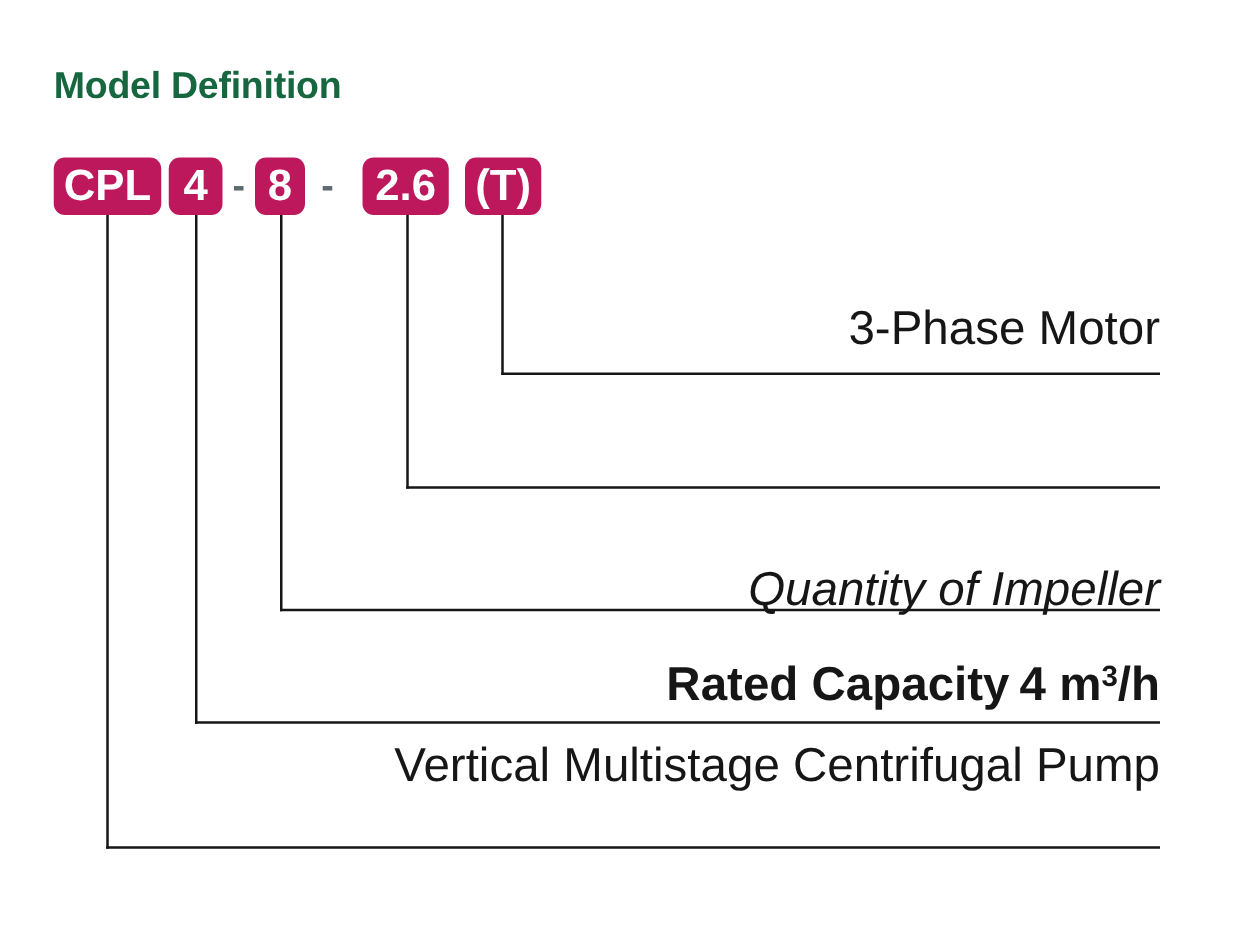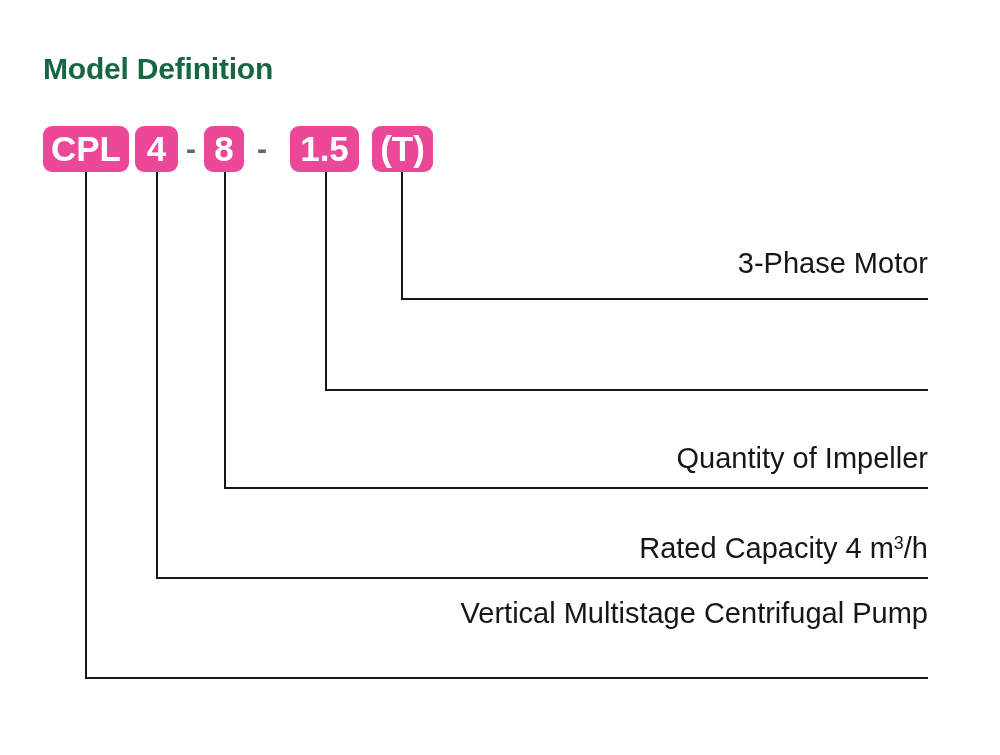--- a/index.html
+++ b/index.html
@@ -35,21 +35,21 @@
   #code-row {
     position: absolute;
     left: 0;
     top: 126px;
     height: 48px;
   }
   .badge {
     position: absolute;
     top: 0;
     height: 46px;
-    background: #ec4899;
+    background: #be185d;
     border-radius: 9px;
     color: #ffffff;
     font-size: 35px;
     font-weight: bold;
     line-height: 46px;
     text-align: center;
     white-space: nowrap;
     letter-spacing: 0px;
   }
   .dash {
@@ -82,21 +82,21 @@
     height: 2px;
     background: #161616;
   }
 
   
   .label {
     position: absolute;
     right: 72px;              
     text-align: center;
     color: #161616;
-    font-size: 29px;
+    font-size: 38px;
     line-height: 36px;
     white-space: nowrap;
   }
   .label sup {
     font-size: 0.62em;
     vertical-align: baseline;
     position: relative;
     top: -0.48em;
   }
   .label .gap { display: inline-block; width: 8px; }
@@ -109,21 +109,21 @@
 <div id="page">
 
   <div id="title">Model Definition</div>
 
   <div id="code-row">
     <div class="badge" id="badge-cpl">CPL</div>
     <div class="badge" id="badge-4">4</div>
     <div class="dash" id="dash-1">-</div>
     <div class="badge" id="badge-8">8</div>
     <div class="dash" id="dash-2">-</div>
-    <div class="badge" id="badge-15">1.5</div>
+    <div class="badge" id="badge-15">2.6</div>
     <div class="badge" id="badge-t">(T)</div>
   </div>
 
   <div class="vline" style="left:401px; top:172px; height:128px;"></div>
   <div class="hline" style="left:401px; top:298px; width:527px;"></div>
 
   <div class="vline" style="left:325px; top:172px; height:219px;"></div>
   <div class="hline" style="left:325px; top:389px; width:603px;"></div>
 
   <div class="vline" style="left:224px; top:172px; height:317px;"></div>
@@ -131,23 +131,23 @@
 
   <div class="vline" style="left:156px; top:172px; height:407px;"></div>
   <div class="hline" style="left:156px; top:577px; width:772px;"></div>
 
   <div class="vline" style="left:85px; top:172px; height:507px;"></div>
   <div class="hline" style="left:85px; top:677px; width:843px;"></div>
 
   <div class="label" style="top:245px;">3-Phase Motor</div>
 
 
-  <div class="label" style="top:440px;">Quantity of Impeller</div>
+  <div class="label" style="top:454px;font-style:italic;">Quantity of Impeller</div>
 
-  <div class="label" style="top:530px;">
+  <div class="label" style="top:530px;font-weight:bold;">
     <span>Rated Capacity</span><span class="gap"></span><span>4 m</span><sup>3</sup><span>/h</span>
   </div>
 
   <div class="label" id="label-2line" style="top:593px;">
     <span class="l1">Vertical Multistage Centrifugal Pump</span>
   </div>
 
 </div>
 
 </body></html>

